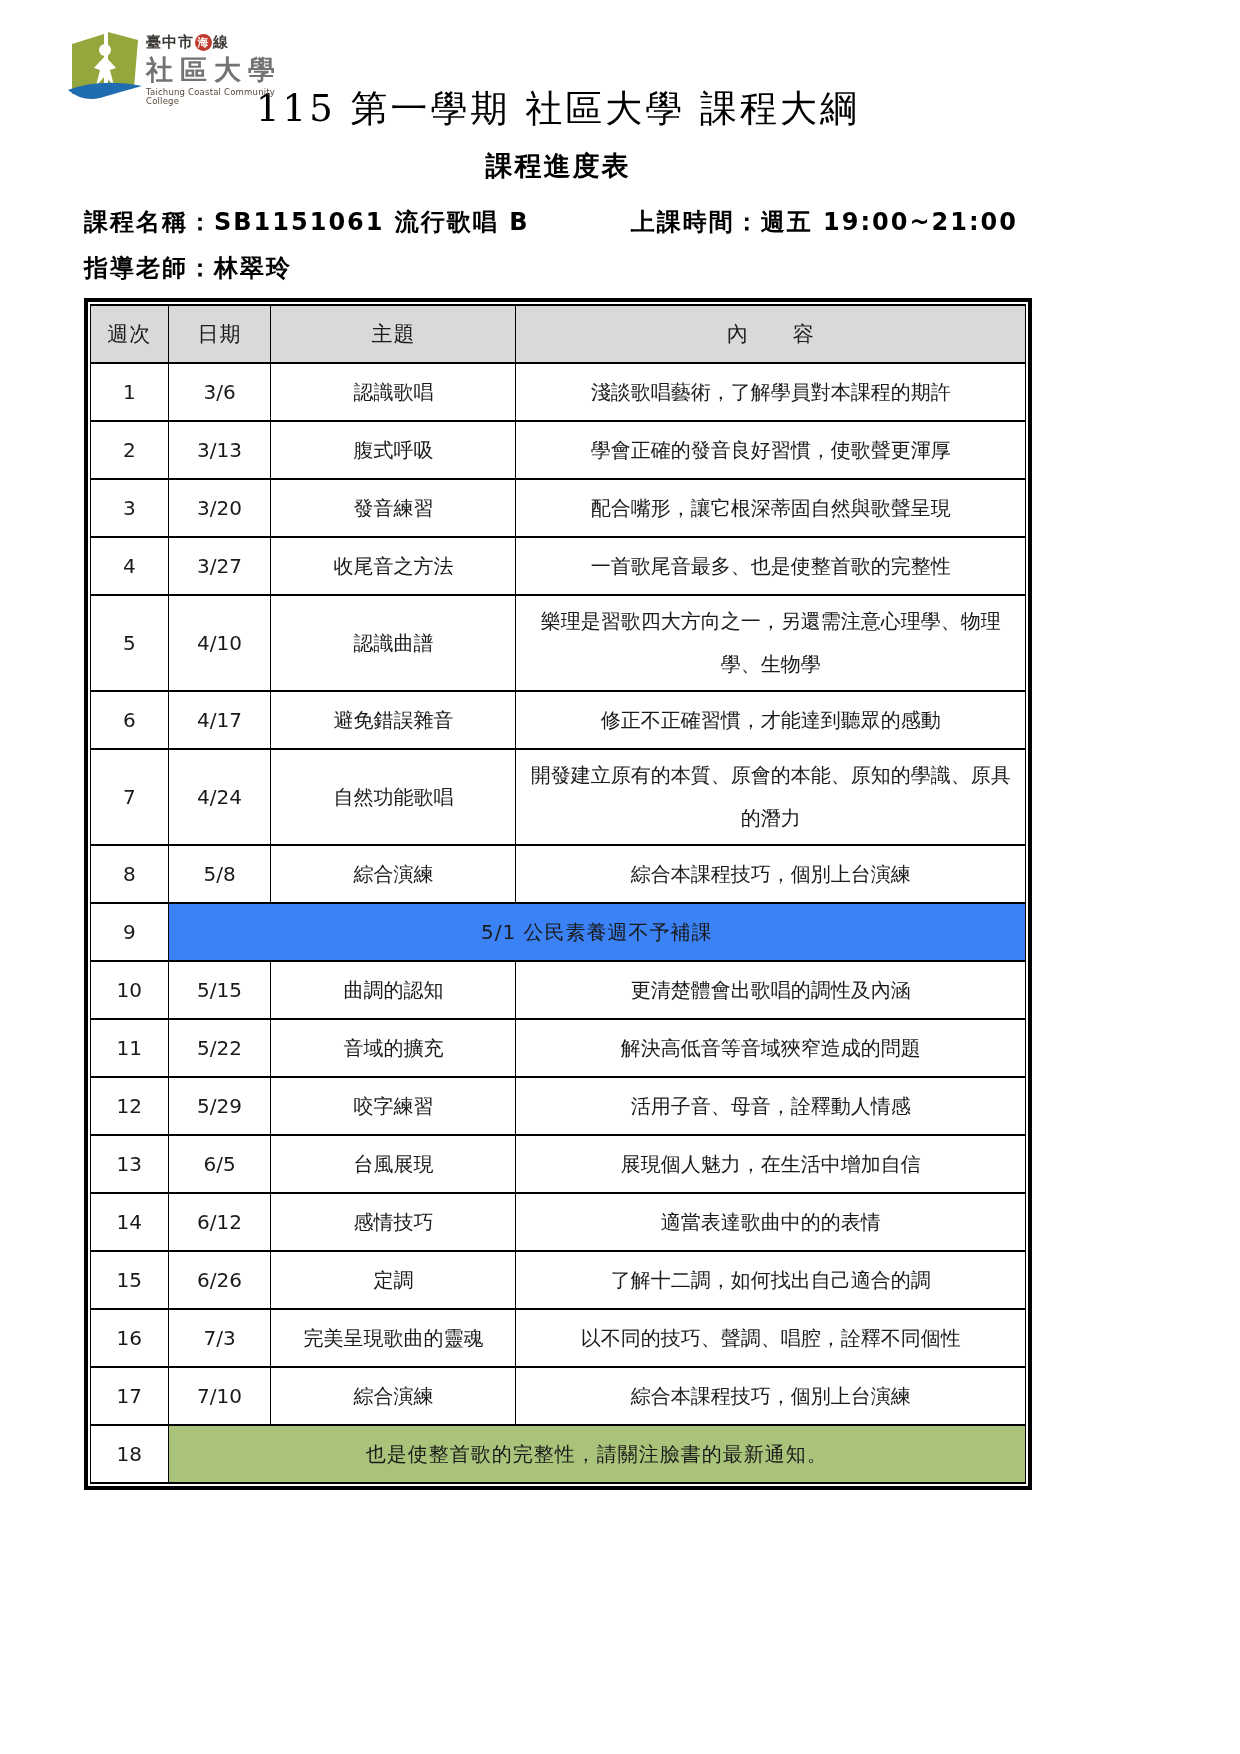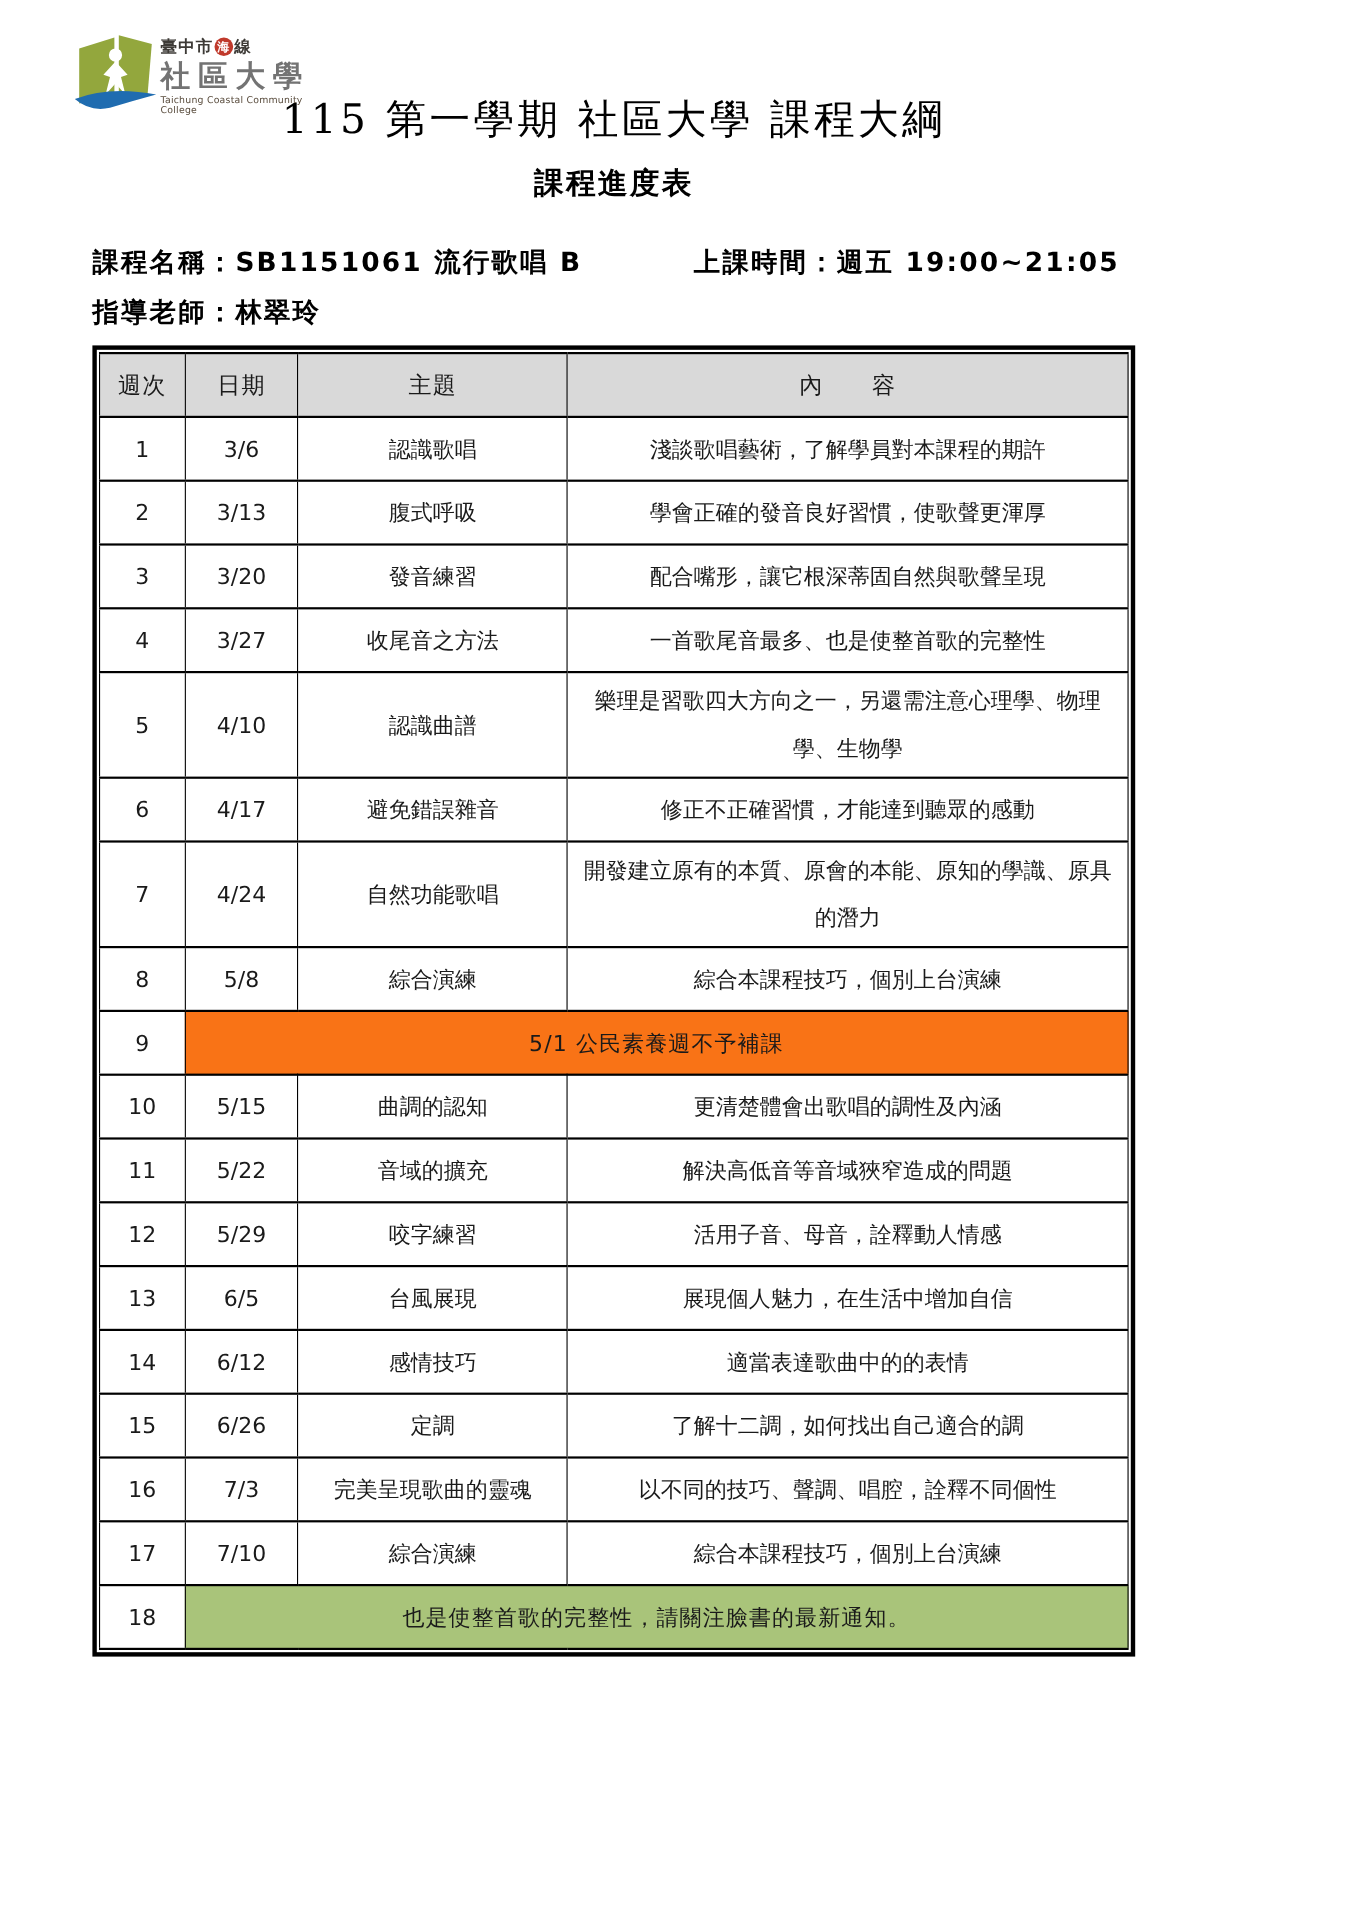--- a/index.html
+++ b/index.html
@@ -31,21 +31,21 @@
     text-align:center;
     font-family:"DejaVu Serif","Liberation Serif",serif;
     font-weight:normal;
     font-size:37px;letter-spacing:3px;color:#000;
   }
   .doc-subtitle{
     margin:14px 0 0 0;text-align:center;
     font-size:27px;font-weight:bold;color:#000;letter-spacing:2px;
   }
   .meta-row{
-    margin-top:38px;display:flex;justify-content:space-between;
+    margin-top:22px;display:flex;justify-content:space-between;
     font-size:24px;font-weight:bold;letter-spacing:2px;color:#000;
   }
   .meta-row .right{margin-right:14px;}
   .instructor{margin-top:14px;font-size:24px;font-weight:bold;letter-spacing:2px;color:#000;}
 
   
   .table-wrap{margin-top:14px;border:4px solid #000;padding:2px;background:#fff;}
   table.schedule{border-collapse:collapse;width:100%;table-layout:fixed;}
   table.schedule th, table.schedule td{
     border:1.5px solid #000;
@@ -93,21 +93,21 @@
         <div class="logo-line2">社區大學</div>
         <div class="logo-line3">Taichung Coastal Community College</div>
       </div>
     </div>
 
     <h1 class="doc-title">115 第一學期 社區大學 課程大綱</h1>
     <h2 class="doc-subtitle">課程進度表</h2>
 
     <div class="meta-row">
       <span class="left">課程名稱：SB1151061 流行歌唱 B</span>
-      <span class="right">上課時間：週五 19:00~21:05</span>
+      <span class="right">上課時間：週五 19:00~21:00</span>
     </div>
     <div class="instructor">指導老師：林翠玲</div>
 
     <div class="table-wrap">
       <table class="schedule">
         <colgroup>
           <col style="width:8.3%">
             <col style="width:11%">
             <col style="width:26.2%">
             <col style="width:54.5%">
@@ -164,21 +164,21 @@
               <td class="col-content">開發建立原有的本質、原會的本能、原知的學識、原具的潛力</td>
             </tr>
             <tr class="normal">
               <td class="col-week">8</td>
               <td class="col-date">5/8</td>
               <td class="col-topic">綜合演練</td>
               <td class="col-content">綜合本課程技巧，個別上台演練</td>
             </tr>
             <tr class="normal">
               <td class="col-week">9</td>
-              <td class="notice-cell" colspan="3" style="background: #f97316;">5/1 公民素養週不予補課</td>
+              <td class="notice-cell" colspan="3" style="background: #3b82f6;">5/1 公民素養週不予補課</td>
             </tr>
             <tr class="normal">
               <td class="col-week">10</td>
               <td class="col-date">5/15</td>
               <td class="col-topic">曲調的認知</td>
               <td class="col-content">更清楚體會出歌唱的調性及內涵</td>
             </tr>
             <tr class="normal">
               <td class="col-week">11</td>
               <td class="col-date">5/22</td>

